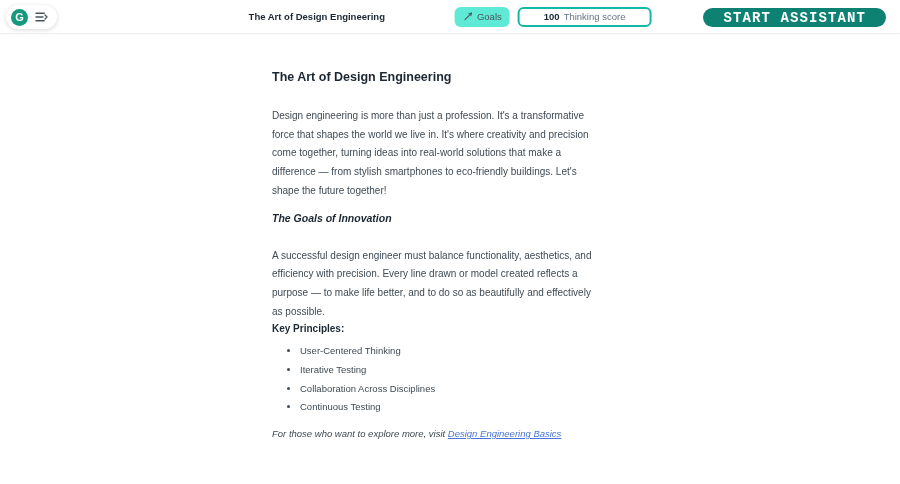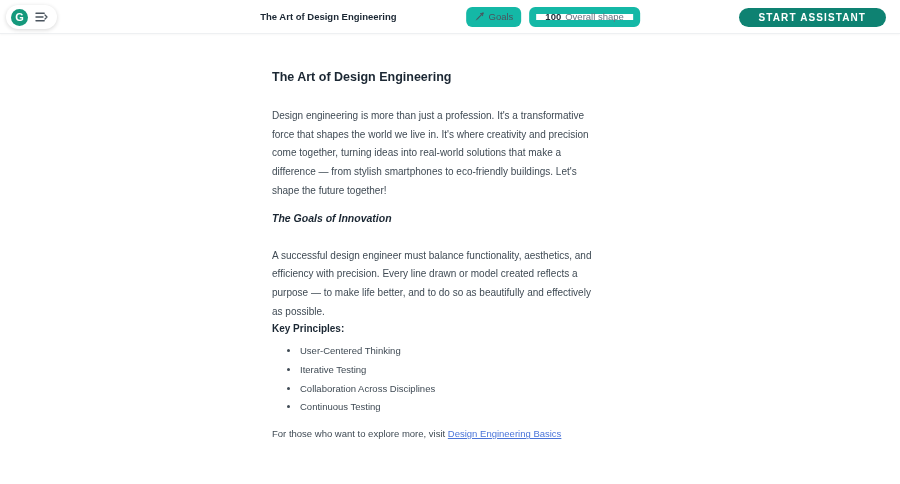--- a/index.html
+++ b/index.html
@@ -17,43 +17,43 @@
   .logo-circle { width:17px; height:17px; border-radius:50%; background:#15997c;
                  color:#ffffff; font-weight:bold; font-size:11px; line-height:17px;
                  text-align:center; display:inline-block; }
   .toggle-btn { display:flex; align-items:center; background:none; border:none; cursor:pointer; padding:0; }
 
   .center-group { position:absolute; left:50%; top:50%; transform:translate(-50%,-50%);
                   display:flex; align-items:center; white-space:nowrap; }
   .doc-title { font-size:9.5px; font-weight:bold; color:#1b2733; margin-right:70px; }
 
   .goals-btn { display:flex; align-items:center; gap:4px; height:20px; padding:0 8px;
-               background:#14b8a6; border:none; border-radius:6px; cursor:pointer;
+               background:#5eead4; border:none; border-radius:6px; cursor:pointer;
                font-family:inherit; font-size:9.5px; color:#4a545e; margin-right:8px; }
-  .score-badge { display:flex; align-items:center; gap:4px; height:20px; padding:0 9px;
-                 background:#ffffff; border:7px solid #14b8a6; border-radius:6px; cursor:pointer; }
+  .score-badge { display:flex; align-items:center; gap:4px; height:20px; padding:0 24px;
+                 background:#ffffff; border:2px solid #14b8a6; border-radius:6px; cursor:pointer; }
   .score-value { font-size:9.5px; font-weight:bold; color:#1b2733; }
   .score-label { font-size:9.5px; color:#667380; }
 
   .assistant-btn { position:absolute; right:14px; top:8px; height:19px; padding:0 20px;
                    background:#0e8272; color:#ffffff; border:none; border-radius:10px;
-                   font-family:Liberation Sans, sans-serif; font-size:10px; font-weight:bold;
+                   font-family:Liberation Mono, monospace; font-size:14px; font-weight:bold;
                    letter-spacing:1.1px; cursor:pointer; }
 
   
   .doc { width:356px; margin:0 auto; padding-top:35px; color:#3f4a54; }
   .doc h1 { font-size:12.5px; font-weight:bold; color:#1b2733; line-height:17px; margin-bottom:8px; }
   .para { font-size:10px; line-height:18.7px; white-space:pre-line;margin-top:21px; }
   .doc h2 { font-size:10.5px; font-weight:bold; font-style:italic; color:#1b2733;
             line-height:16px; margin-top:9px; margin-bottom:6px; }
   .doc h3 { font-size:10px; font-weight:bold; color:#1b2733; line-height:16px;
             margin-top:0; margin-bottom:5px; }
   .doc ul { margin:0 0 0 0; padding-left:28px; }
   .doc li { font-size:9.5px; line-height:18.7px; }
-  .closing { font-size:9.5px; line-height:18.7px; margin-top:8px; }
+  .closing { font-size:9.5px; line-height:18.7px; margin-top:8px;font-style:italic; }
   .closing a { color:#4a74d9; text-decoration:underline; cursor:pointer; }
 </style>
 </head>
 <body>
 
 <header class="topbar">
 
   <div class="left-pill">
     <span class="logo-circle">G</span>
     <button class="toggle-btn">
@@ -75,21 +75,21 @@
           <path d="M10.6 1.4L4.4 7.6" stroke="#4a545e" stroke-width="1.3" stroke-linecap="round" fill="none"></path>
           <path d="M10.6 1.4l-.6 3.1M10.6 1.4l-3.1.6" stroke="#4a545e" stroke-width="1.1" stroke-linecap="round" fill="none"></path>
           <path d="M4.8 8.3L1.6 10.4l2.1-3.2z" fill="#4a545e"></path>
         </svg>
       </span>
       <span>Goals</span>
     </button>
 
     <div class="score-badge">
       <span class="score-value">100</span>
-      <span class="score-label">Overall shape</span>
+      <span class="score-label">Thinking score</span>
     </div>
   </div>
 
   <button class="assistant-btn">START ASSISTANT</button>
 </header>
 
 <main class="doc">
   <h1>The Art of Design Engineering</h1>
 
   <p class="para">Design engineering is more than just a profession. It's a transformative

